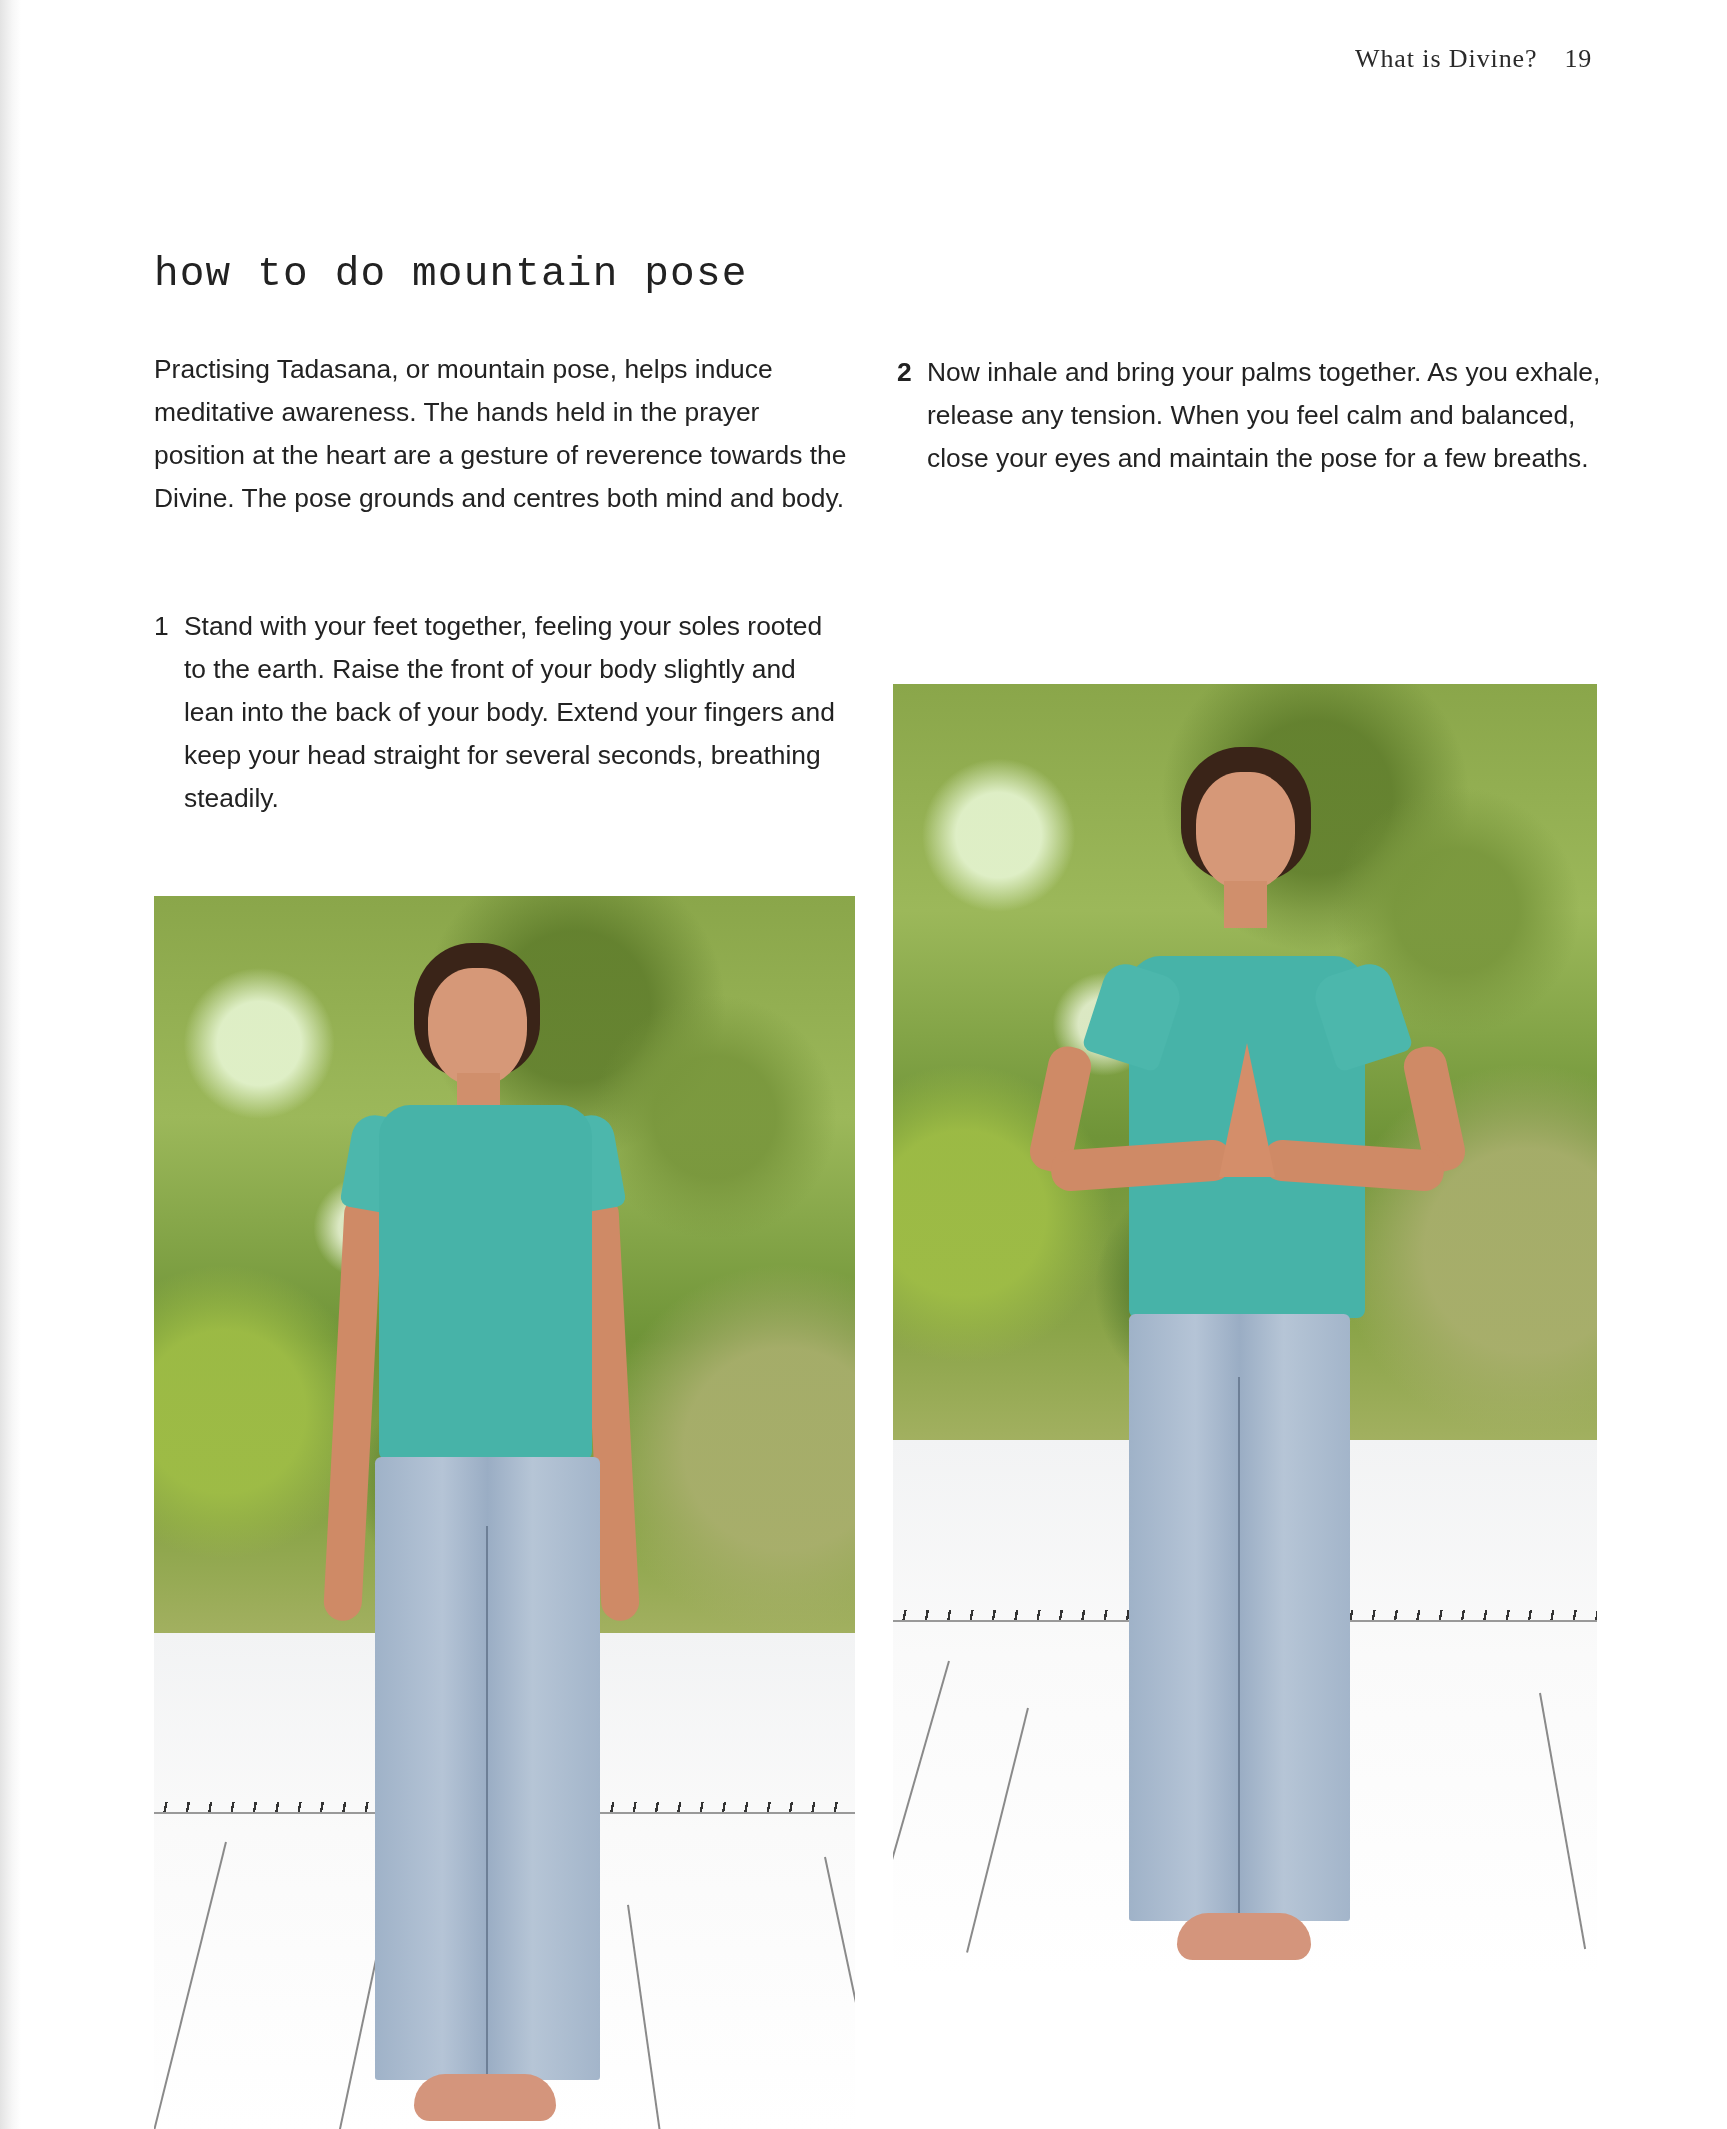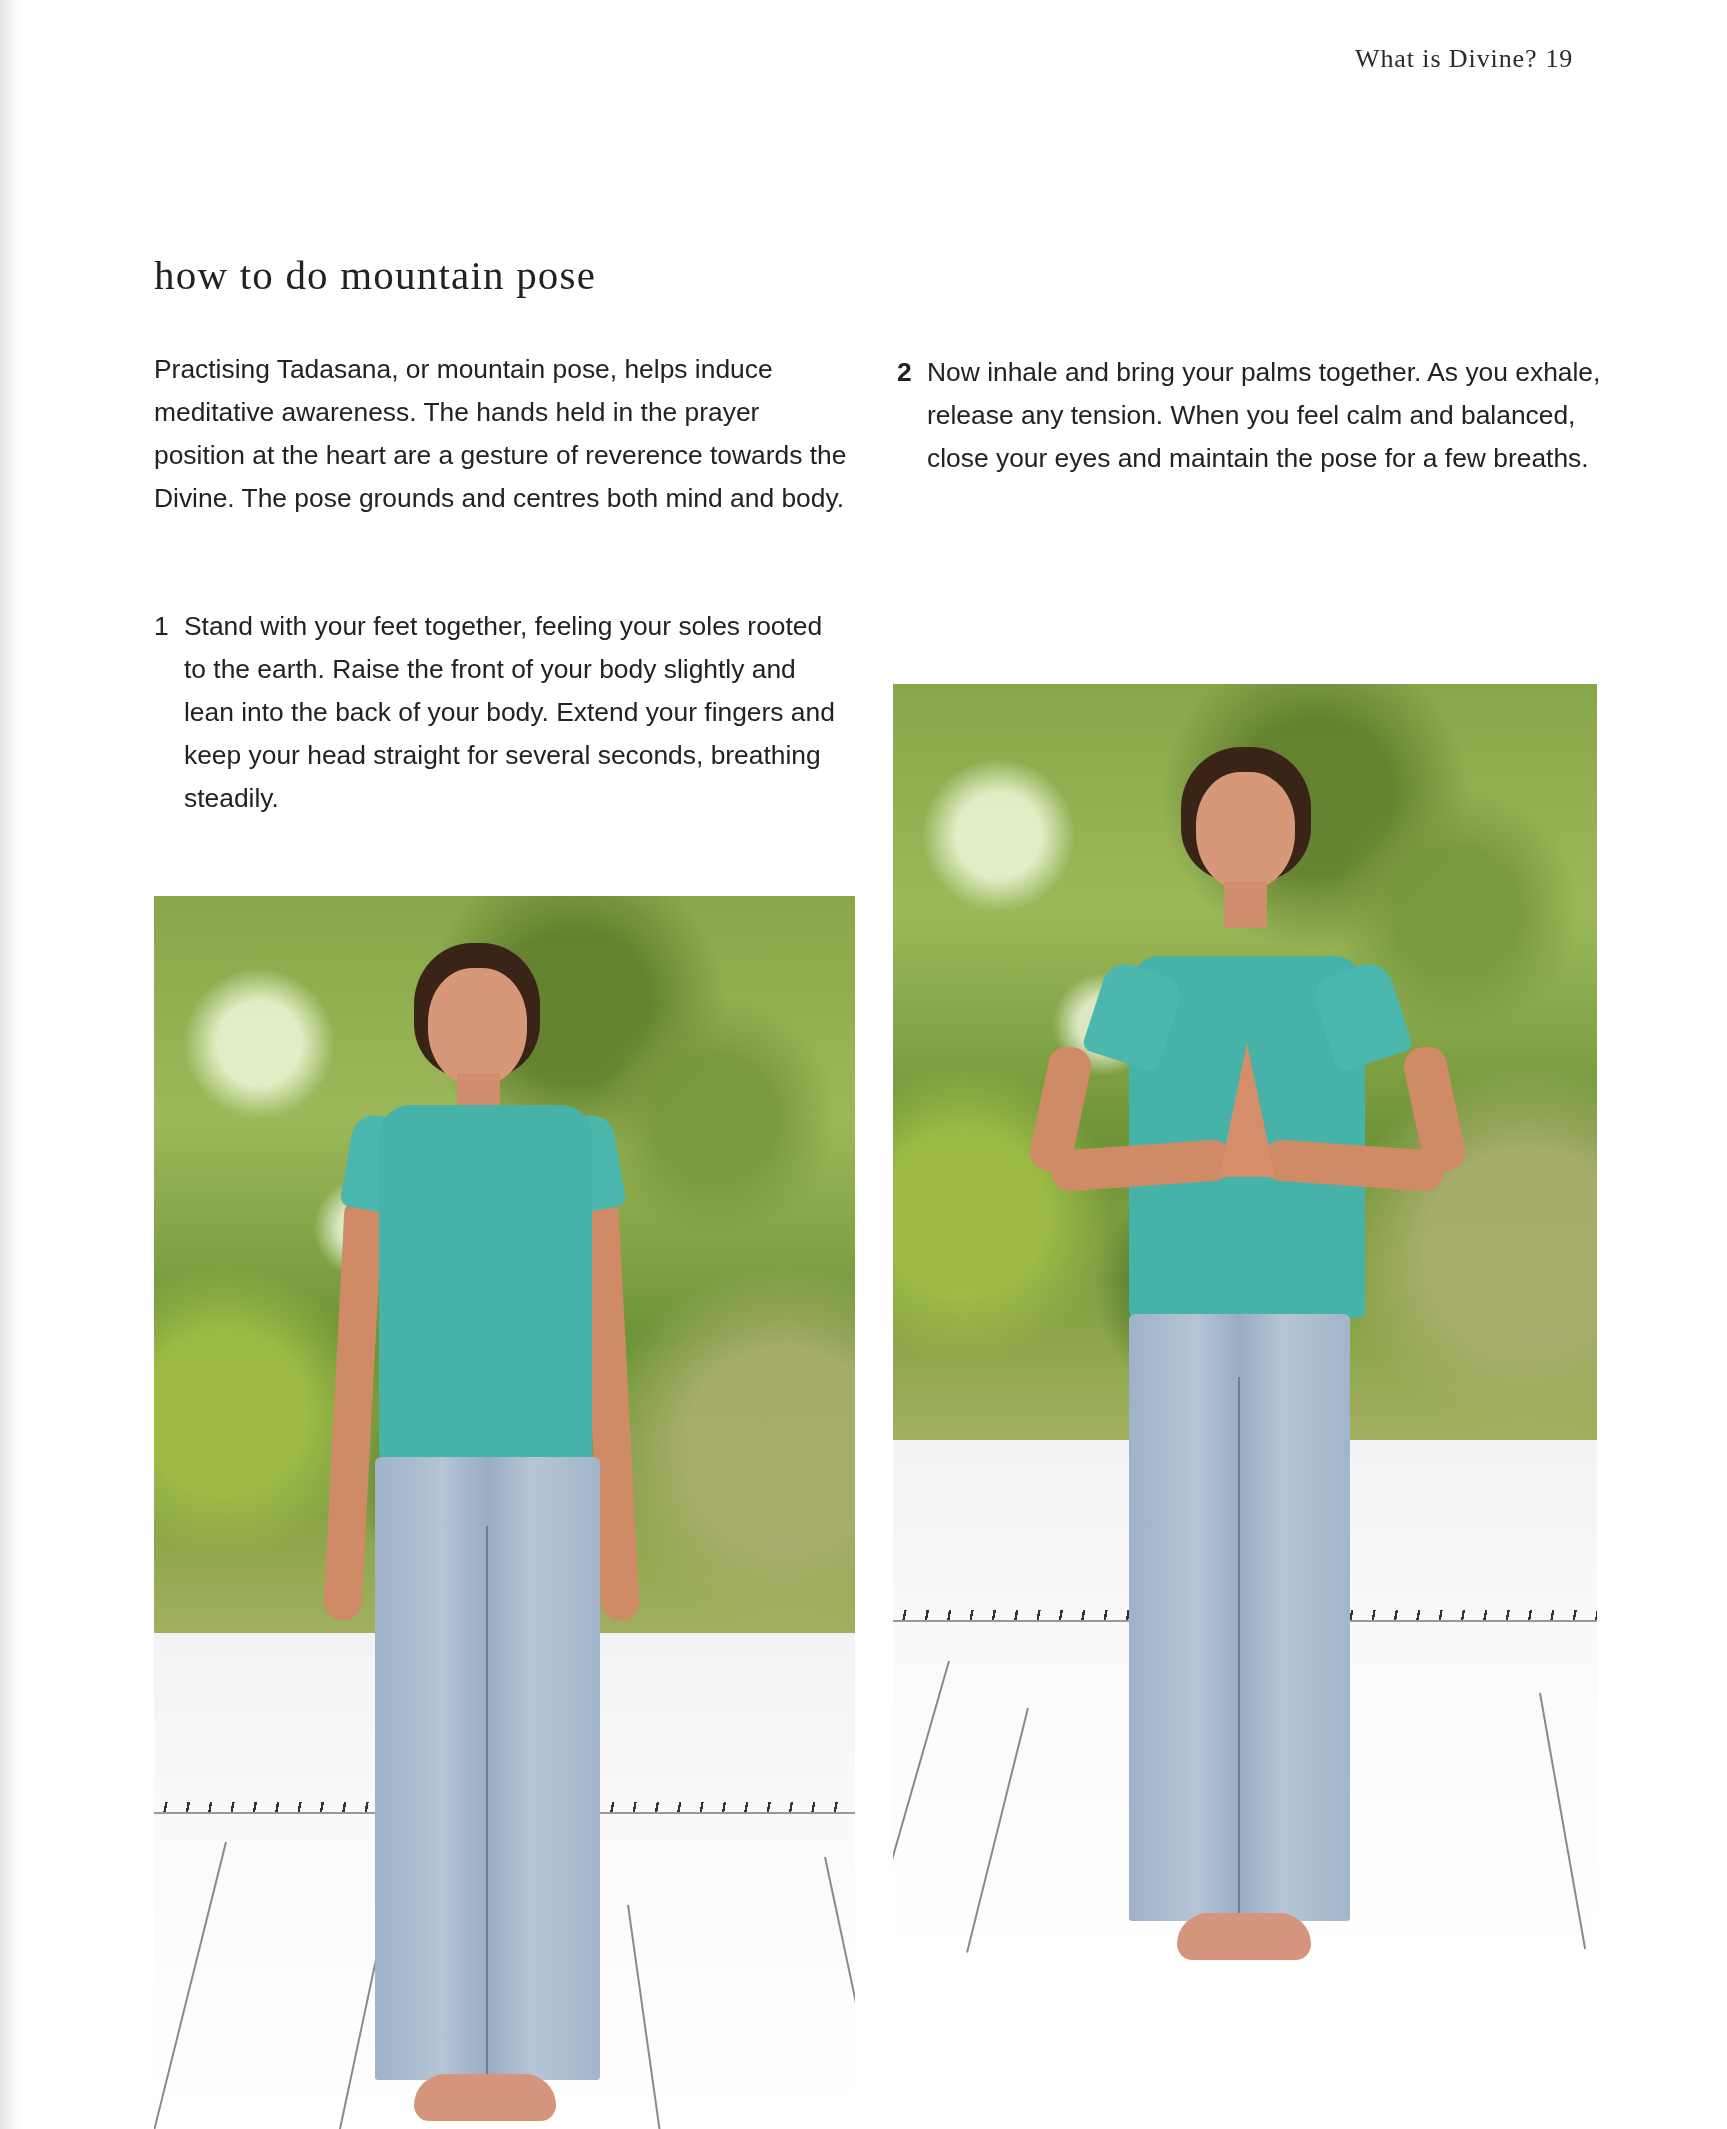--- a/index.html
+++ b/index.html
@@ -24,26 +24,26 @@
   .running-head {
     position: absolute;
     top: 44px;
     left: 1355px;
     font-family: "Liberation Serif", serif;
     font-size: 26px;
     color: #2a2a2a;
     letter-spacing: 0.9px;
     white-space: nowrap;
   }
-  .running-head .page-num { margin-left: 8px; }
+  .running-head .page-num { margin-left: 27px; }
   .section-title {
     position: absolute;
     left: 154px;
     top: 251px;
-    font-family: Liberation Serif, serif;
+    font-family: Liberation Mono, monospace;
     font-size: 41px;
     letter-spacing: 1.2px;
     color: #222;
     margin: 0;
     font-weight: normal;
   }
   .intro {
     position: absolute;
     left: 154px;
     top: 348px;

